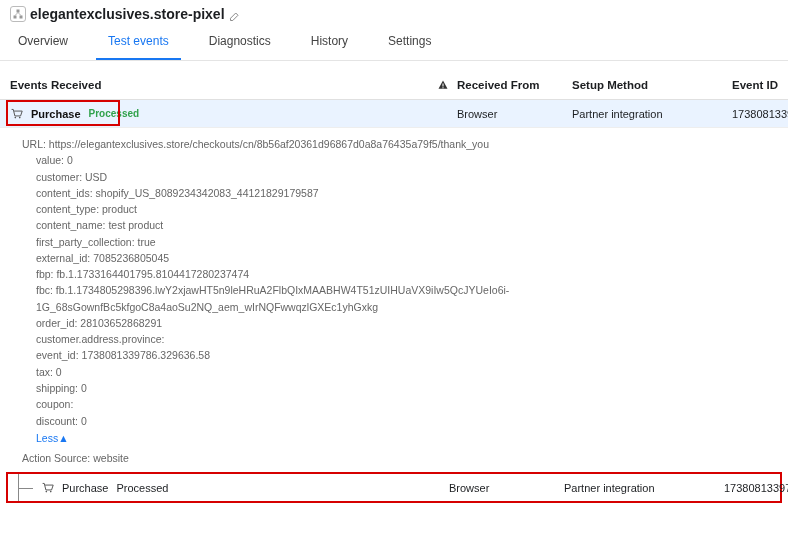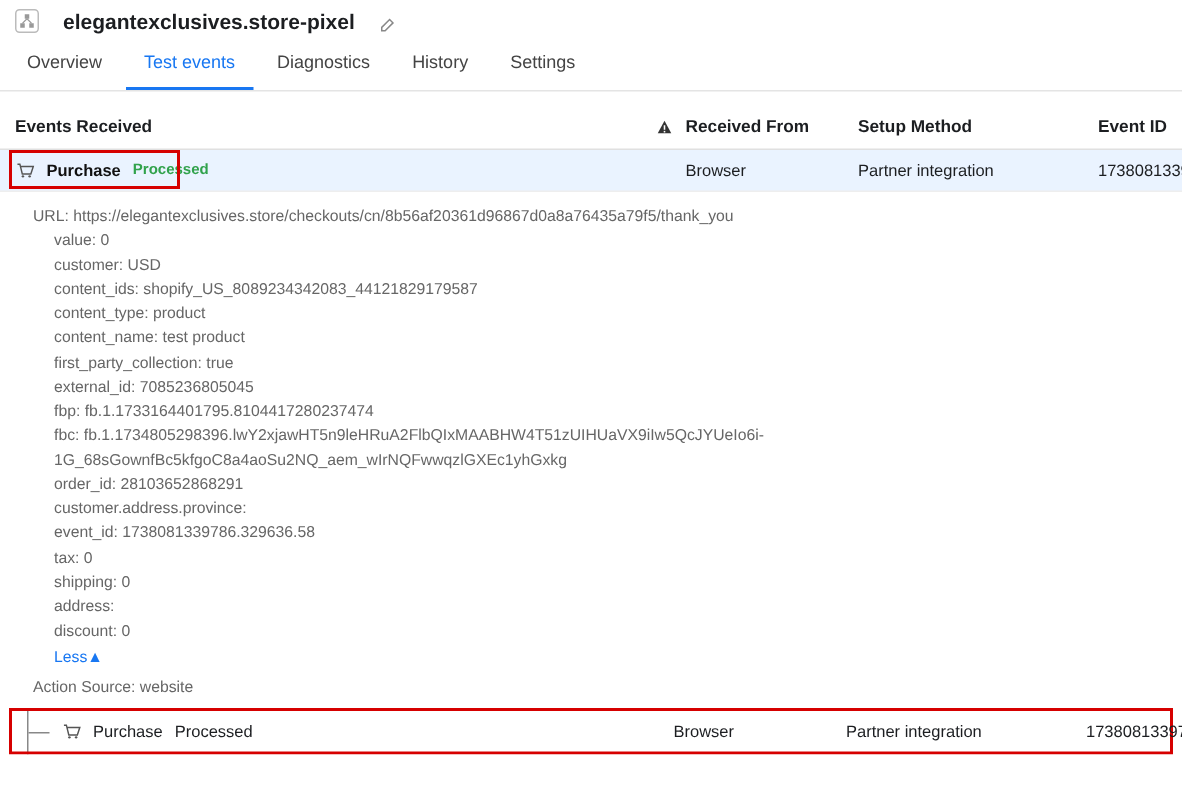--- a/index.html
+++ b/index.html
@@ -1,21 +1,21 @@
 <!DOCTYPE html>
 <html><head>
 <meta charset="utf-8">
 <style>
   *{box-sizing:border-box}
   body{margin:0;font-family:Helvetica,Arial,sans-serif;font-size:11px;color:#1c1e21;background:#fff;width:788px}
-  .head{display:flex;align-items:flex-end;gap:16px;padding:6px 10px 4px 10px}
+  .head{display:flex;align-items:flex-end;gap:4px;padding:6px 10px 4px 10px}
   .head .pix{width:16px;height:16px;border:1px solid #bbb;border-radius:3px;display:flex;align-items:center;justify-content:center}
   .head .title{font-size:14px;font-weight:600}
   .head .pencil{color:#888}
-  .tabs{display:flex;gap:4px;padding:0 6px;border-bottom:1px solid #e4e4e4}
+  .tabs{display:flex;gap:16px;padding:0 6px;border-bottom:1px solid #e4e4e4}
   .tab{padding:8px 12px 10px 12px;font-size:12px;color:#444;cursor:pointer;border-bottom:2px solid transparent}
   .tab.active{color:#1877f2;border-bottom-color:#1877f2;font-weight:400}
   .thead{display:flex;padding:8px 10px 8px 10px;border-bottom:1px solid #e0e0e0;font-weight:700;font-size:11.5px;margin-top:10px}
   .c-ev{flex:0 0 447px;display:flex;align-items:flex-start;justify-content:space-between;padding-right:8px}
   .c-rf{flex:0 0 115px}
   .c-sm{flex:0 0 160px}
   .c-id{flex:1 1 auto}
   .warn{width:12px;height:12px;color:#333}
   .row{display:flex;align-items:center;padding:7px 10px;border-bottom:1px solid #eee;font-size:11px}
   .row.sel{background:#eaf3ff}
@@ -118,21 +118,21 @@
         <div class="l1"><span class="k">content_name:</span><span> test product</span></div>
         <div class="l1"><span class="k">first_party_collection:</span><span> true</span></div>
         <div class="l1"><span class="k">external_id:</span><span> 7085236805045</span></div>
         <div class="l1"><span class="k">fbp:</span><span> fb.1.1733164401795.810441728023747­4</span></div>
         <div class="l1"><span class="k">fbc:</span><span> fb.1.1734805298396.lwY2xjawHT5n9leHRuA2FlbQIxMAABHW4T51zUIHUaVX9iIw5QcJYUeIo6i-1G_68sGownfBc5kfgoC8a4aoSu2NQ_aem_wIrNQFwwqzlGXEc1yhGxkg</span></div>
         <div class="l1"><span class="k">order_id:</span><span> 28103652868291</span></div>
         <div class="l1"><span class="k">customer.address.province:</span><span> </span></div>
         <div class="l1"><span class="k">event_id:</span><span> 1738081339786.329636.58</span></div>
         <div class="l1"><span class="k">tax:</span><span> 0</span></div>
         <div class="l1"><span class="k">shipping:</span><span> 0</span></div>
-        <div class="l1"><span class="k">address:</span><span> </span></div>
+        <div class="l1"><span class="k">coupon:</span><span> </span></div>
         <div class="l1"><span class="k">discount:</span><span> 0</span></div>
       </div>
   <div style="padding-left:14px"><span class="less"><span>Less</span>▲</span></div>
   <div class="l1" style="margin-top:4px"><span>Action Source:</span> <span>website</span></div>
 </div>
 
 <div class="subrows">
   <div class="hl2"></div>
   <div class="tree">
     <div class="subrow">

